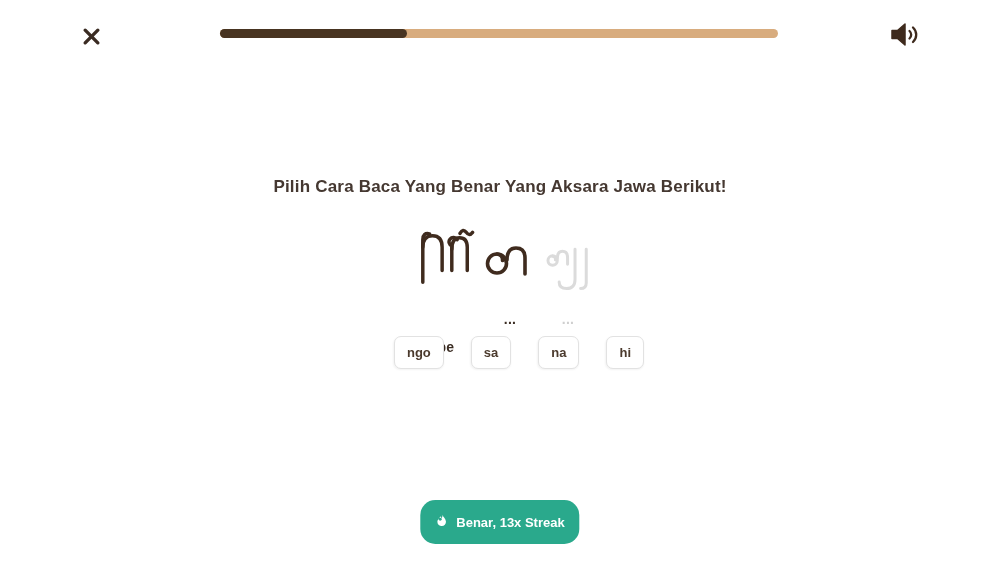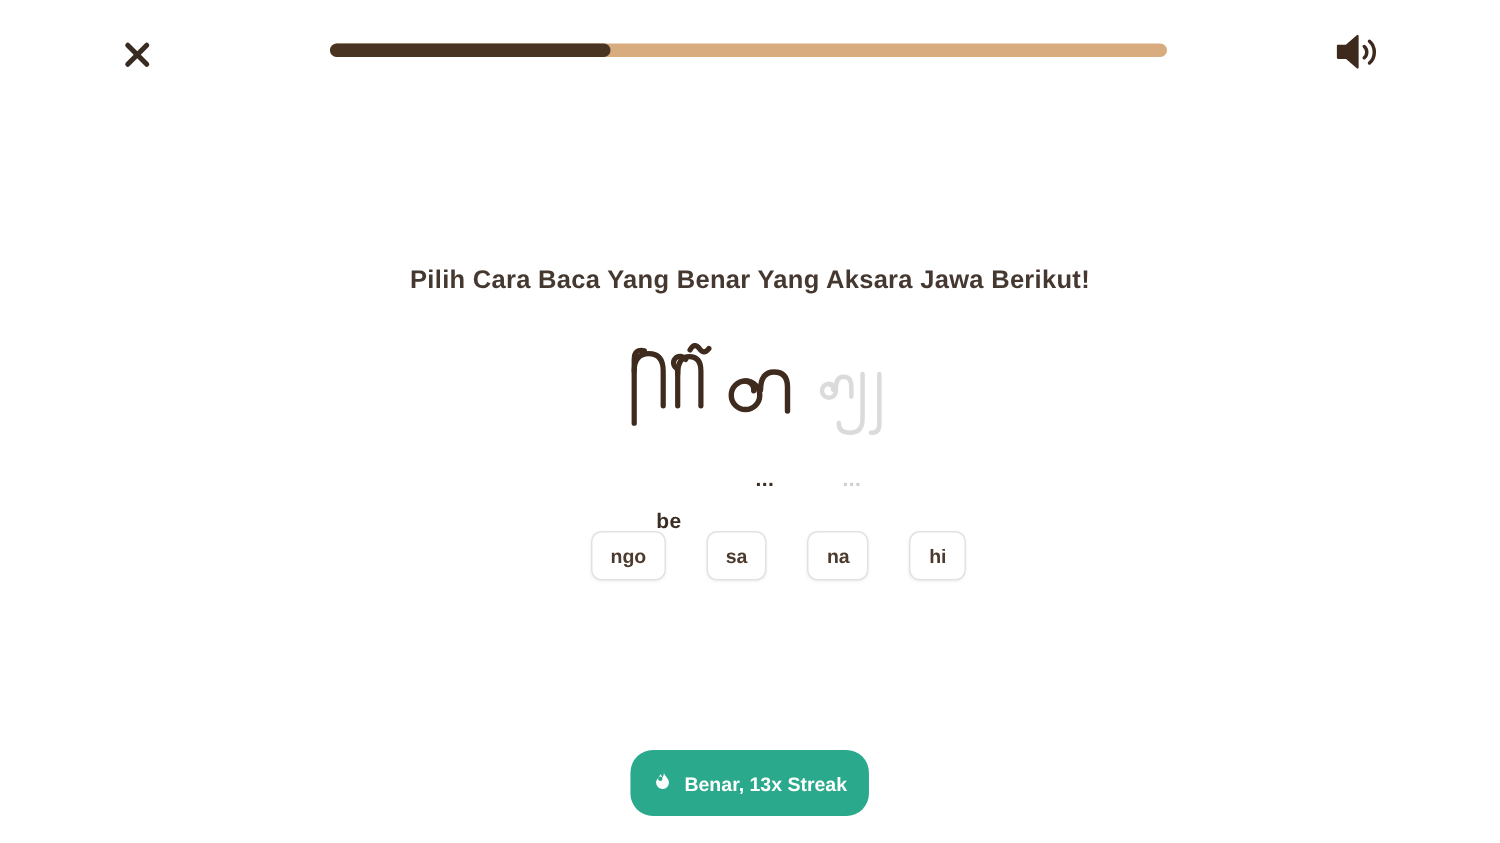--- a/index.html
+++ b/index.html
@@ -54,21 +54,21 @@
   .syl-2 .glyph-box svg { margin-top: 14px; }
   .syl-3 .glyph-box svg { margin-top: 16px; }
   .syllable-label {
     margin-top: 9px;
     font-size: 14px; font-weight: 700; color: #3B2D23;
     letter-spacing: 0.3px;
   }
   .syl-3 .syllable-label { color: #CFCFCF; }
 
   .choices-row {
-    position: absolute; left: 50%; top: 354px;
+    position: absolute; left: 50%; top: 336px;
     transform: translateX(-50%);
     display: flex; gap: 27px; padding-left: 38px;
   }
   .choice-btn {
     background: #ffffff;
     border: 1px solid #E2E2E2;
     border-radius: 7px;
     box-shadow: 0 1px 2px rgba(0,0,0,0.05);
     padding: 8px 12px;
     min-width: 34px;

